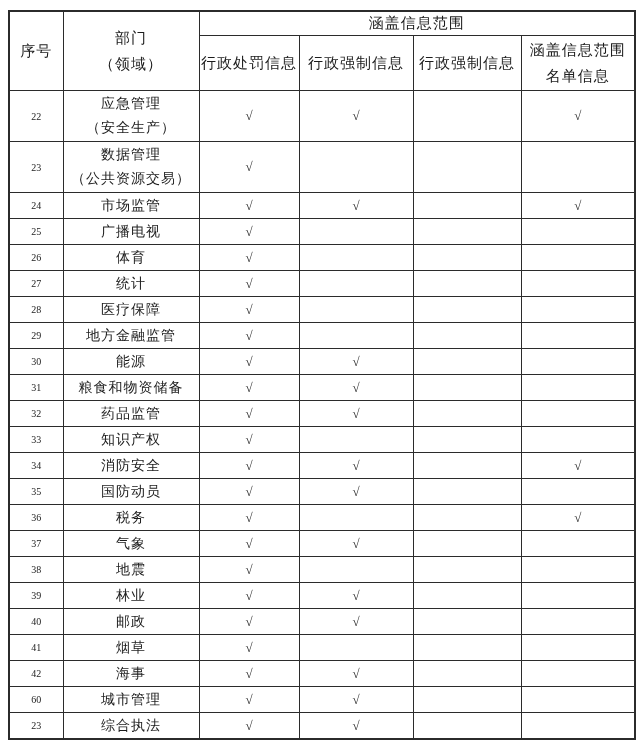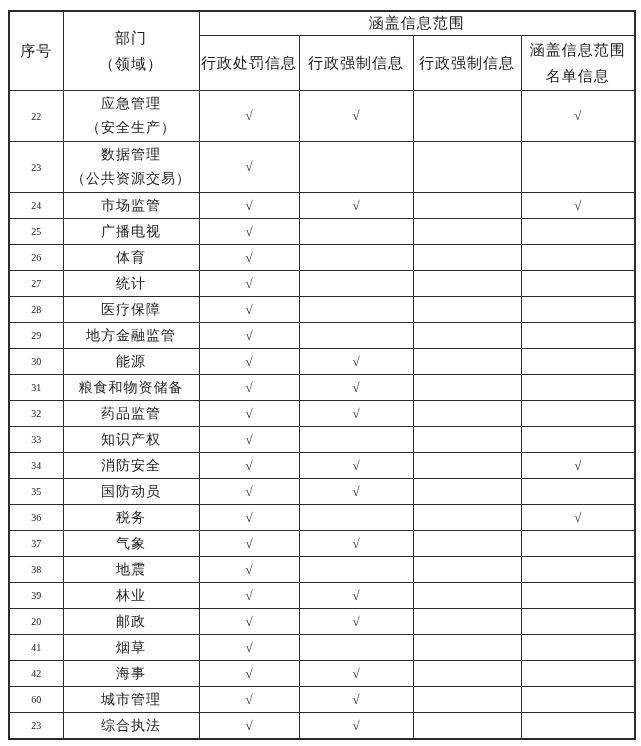--- a/index.html
+++ b/index.html
@@ -258,21 +258,21 @@
           <td class="idx-cell">39</td>
           <td class="dept-cell">
             <span class="dept-line">林业</span>
           </td>
           <td class="mark-cell">√</td>
           <td class="mark-cell">√</td>
           <td class="mark-cell"></td>
           <td class="mark-cell"></td>
         </tr>
         <tr>
-          <td class="idx-cell">20</td>
+          <td class="idx-cell">40</td>
           <td class="dept-cell">
             <span class="dept-line">邮政</span>
           </td>
           <td class="mark-cell">√</td>
           <td class="mark-cell">√</td>
           <td class="mark-cell"></td>
           <td class="mark-cell"></td>
         </tr>
         <tr>
           <td class="idx-cell">41</td>

